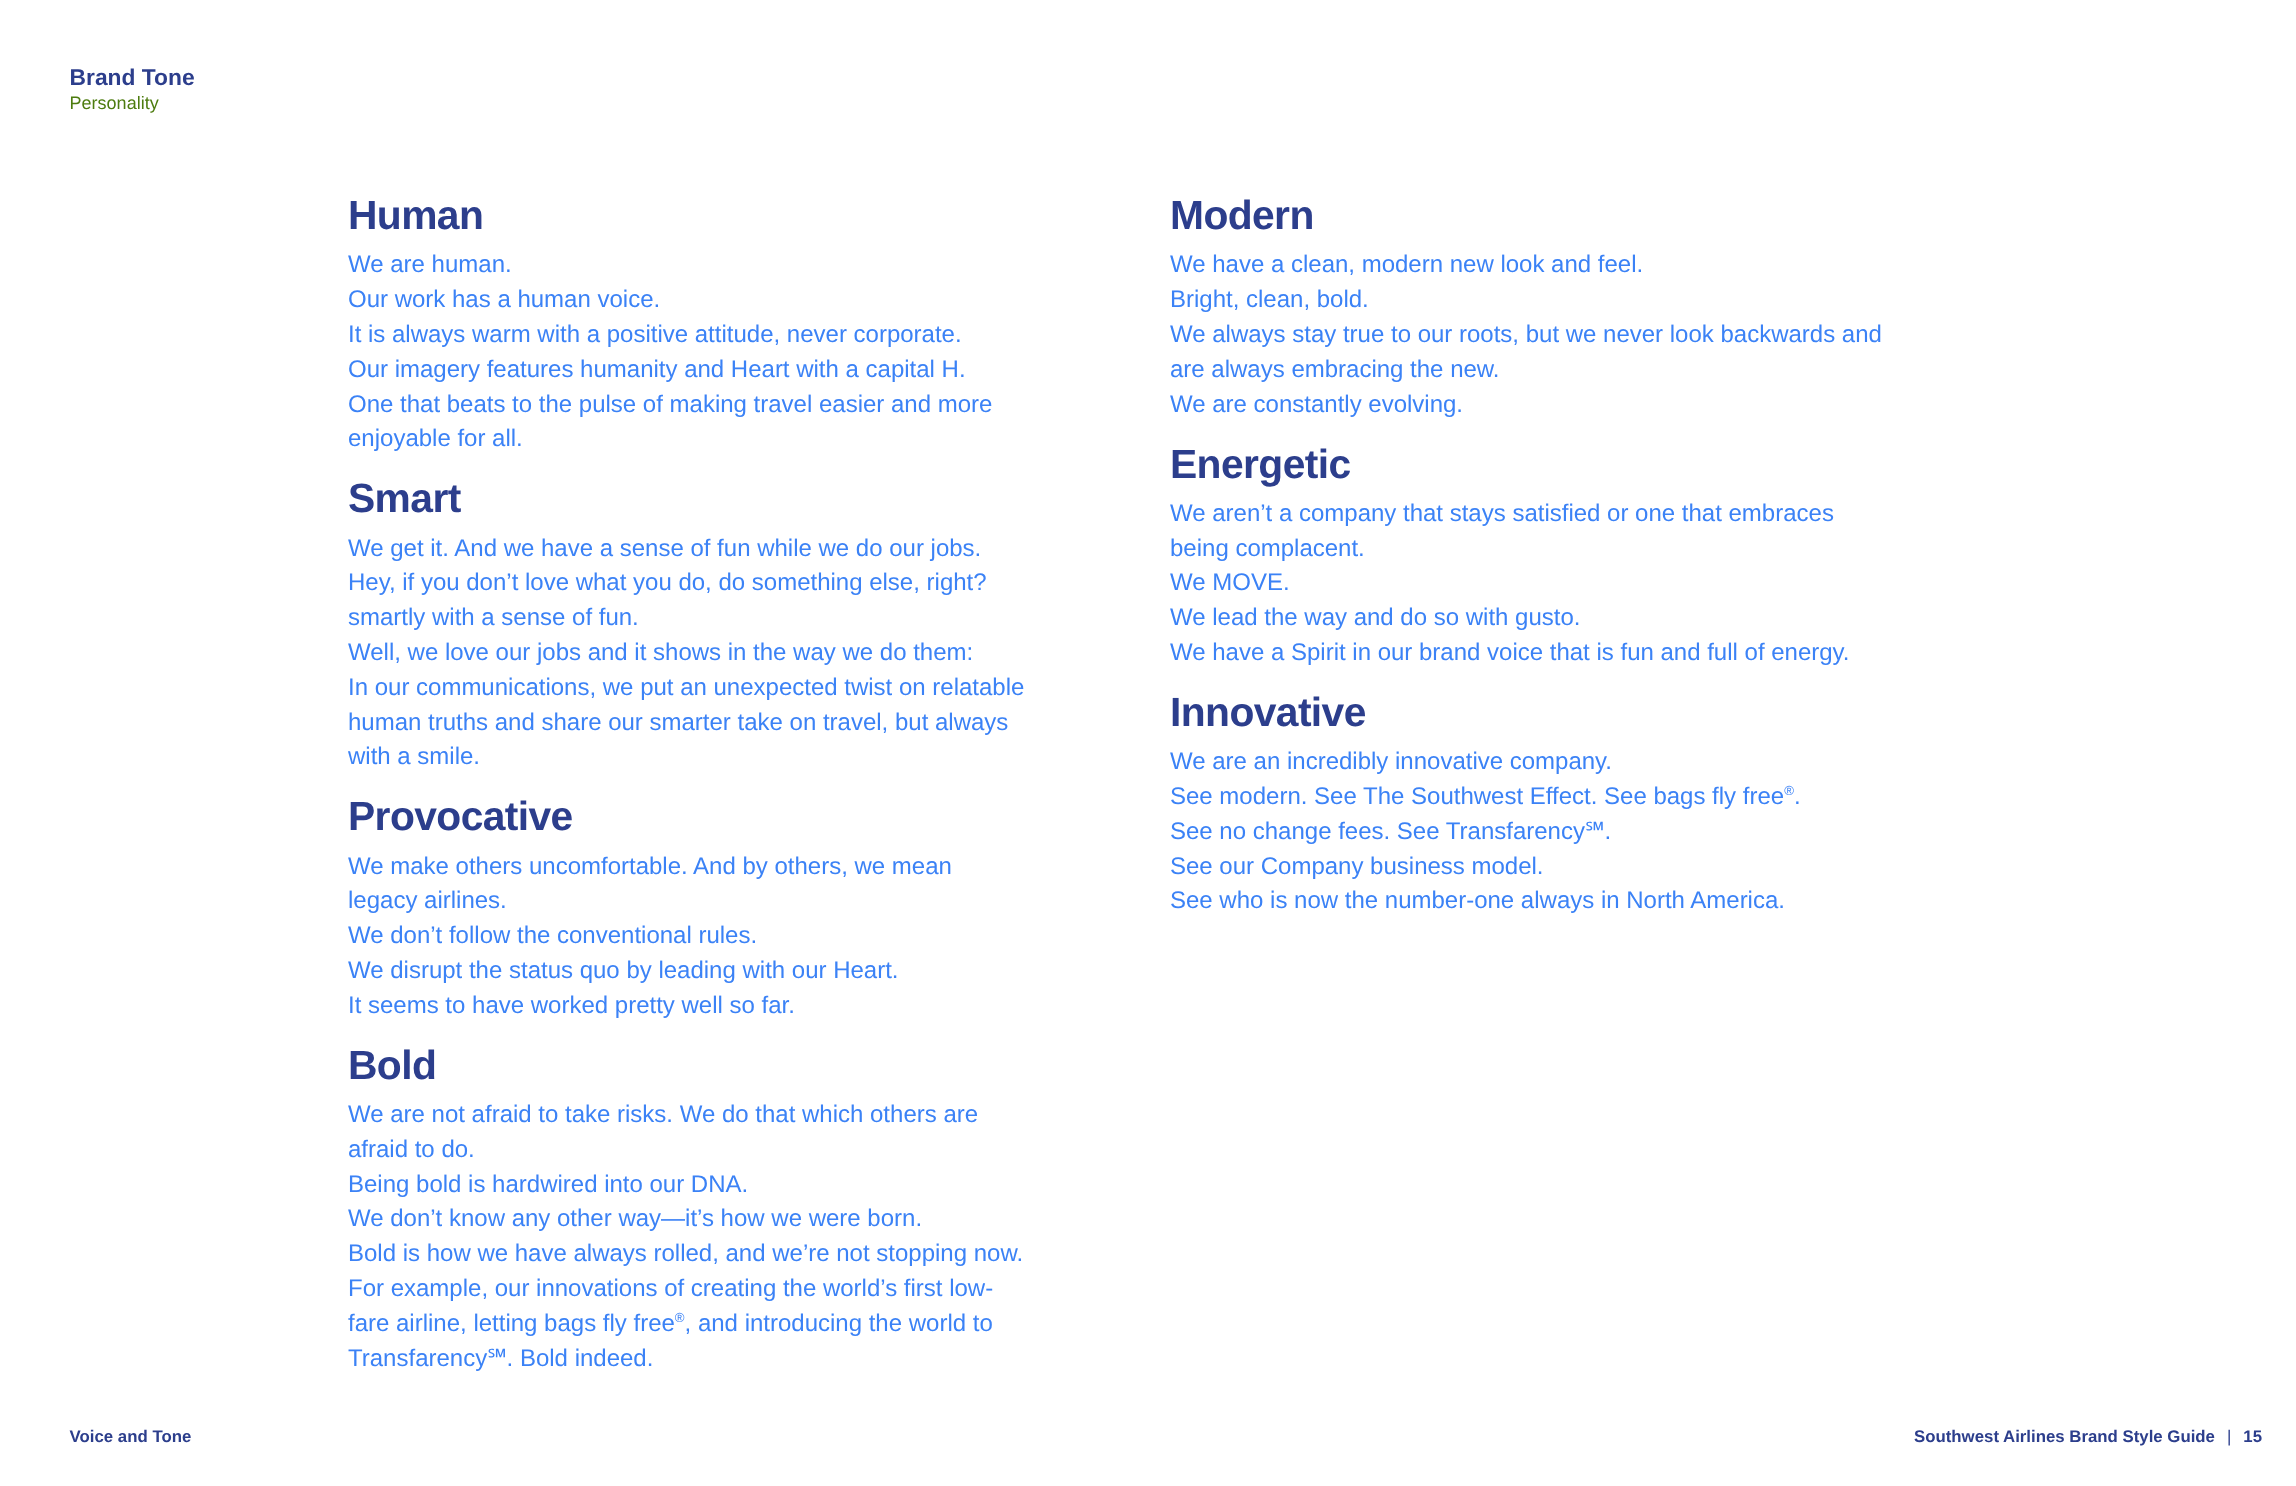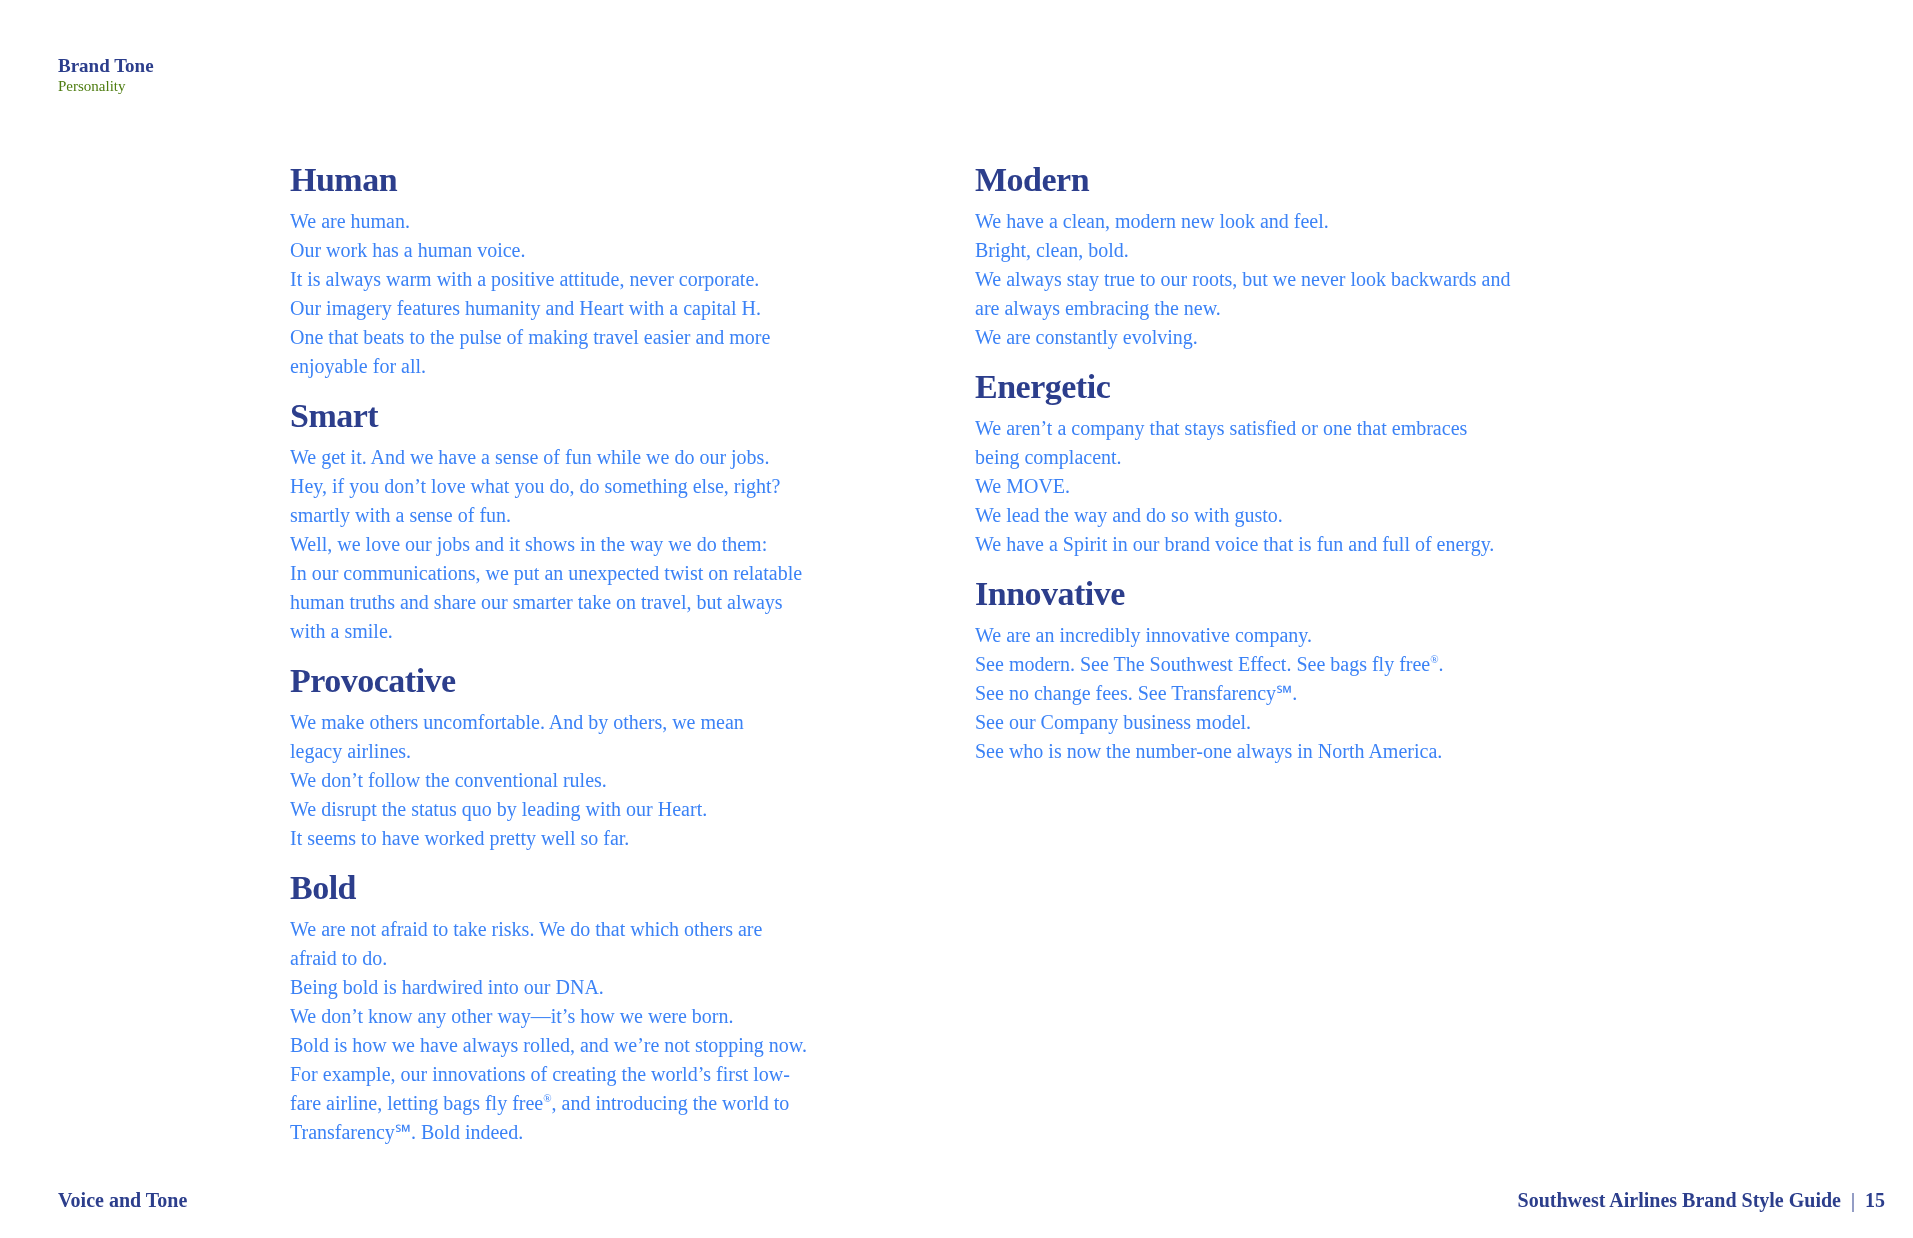--- a/index.html
+++ b/index.html
@@ -1,21 +1,21 @@
 <!DOCTYPE html>
 <html><head>
 <meta charset="utf-8">
 <style>
   html, body { margin: 0; padding: 0; background: #ffffff; }
   .page {
     position: relative;
     width: 1913px;
     height: 1238px;
     background: #ffffff;
-    font-family: Liberation Serif, serif;
+    font-family: Liberation Sans, sans-serif;
     overflow: hidden;
     color: #231f20;
   }
   .page-header { position: absolute; left: 58px; top: 55px; }
   .header-title {
     font-size: 19px;
     font-weight: bold;
     color: #2c3e8c;
     line-height: 22px;
   }
@@ -48,21 +48,21 @@
     line-height: 0;
   }
   .page-footer {
     position: absolute;
     left: 58px;
     right: 28px;
     top: 1189px;
     display: flex;
     justify-content: space-between;
     align-items: flex-end;
-    font-size: 20px;
+    font-size: 14px;
     font-weight: bold;
     color: #2c3e8c;
   }
   .footer-right .sep { margin: 0 10px; font-weight: normal; }
 </style>
 </head>
 <body>
 
 <div class="page">
 

